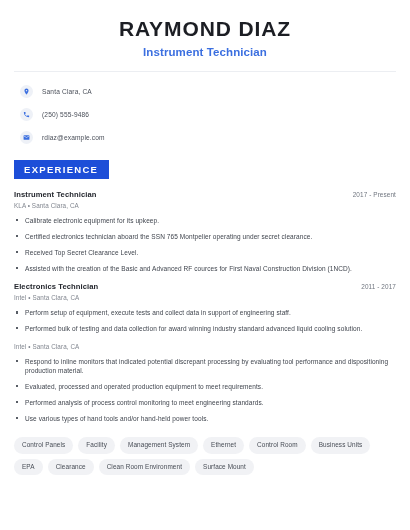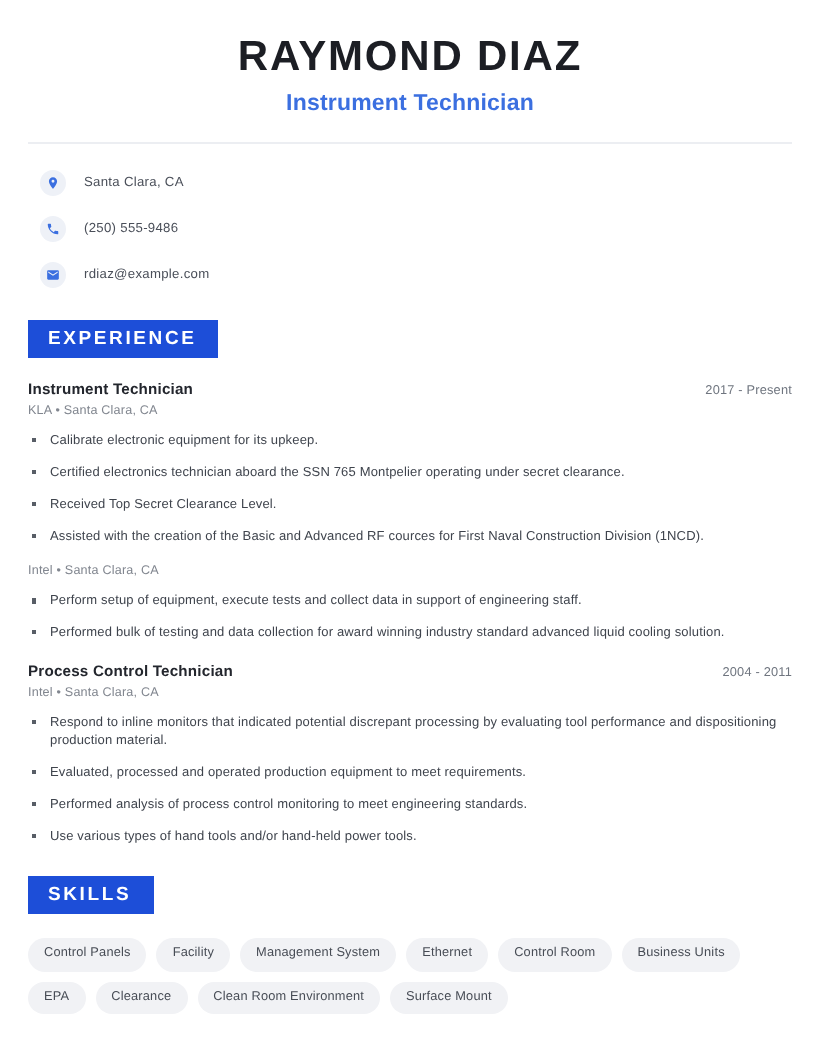--- a/index.html
+++ b/index.html
@@ -231,46 +231,45 @@
         <div class="entry-meta">KLA • Santa Clara, CA</div>
         <ul class="bullets">
           <li>Calibrate electronic equipment for its upkeep.</li>
           <li>Certified electronics technician aboard the SSN 765 Montpelier operating under secret clearance.</li>
           <li>Received Top Secret Clearance Level.</li>
           <li>Assisted with the creation of the Basic and Advanced RF cources for First Naval Construction Division (1NCD).</li>
         </ul>
       </div>
 
       <div class="entry">
+        <div class="entry-head">
+          <span class="entry-role">Electronics Technician</span>
+          <span class="entry-dates">2011 - 2017</span>
+        </div>
         <div class="entry-meta">Intel • Santa Clara, CA</div>
         <ul class="bullets">
           <li>Perform setup of equipment, execute tests and collect data in support of engineering staff.</li>
           <li>Performed bulk of testing and data collection for award winning industry standard advanced liquid cooling solution.</li>
         </ul>
       </div>
 
       <div class="entry">
-        <div class="entry-head">
-          <span class="entry-role">Process Control Technician</span>
-          <span class="entry-dates">2004 - 2011</span>
-        </div>
         <div class="entry-meta">Intel • Santa Clara, CA</div>
         <ul class="bullets">
           <li>Respond to inline monitors that indicated potential discrepant processing by evaluating tool performance and dispositioning production material.</li>
           <li>Evaluated, processed and operated production equipment to meet requirements.</li>
           <li>Performed analysis of process control monitoring to meet engineering standards.</li>
           <li>Use various types of hand tools and/or hand-held power tools.</li>
         </ul>
       </div>
 
     </div>
   </div>
 
   <div class="section">
-    <div class="section-badge">SKILLS</div>
 
     <div class="skills-wrap">
       <span class="skill-pill">Control Panels</span>
       <span class="skill-pill">Facility</span>
       <span class="skill-pill">Management System</span>
       <span class="skill-pill">Ethernet</span>
       <span class="skill-pill">Control Room</span>
       <span class="skill-pill">Business Units</span>
       <span class="skill-pill">EPA</span>
       <span class="skill-pill">Clearance</span>

